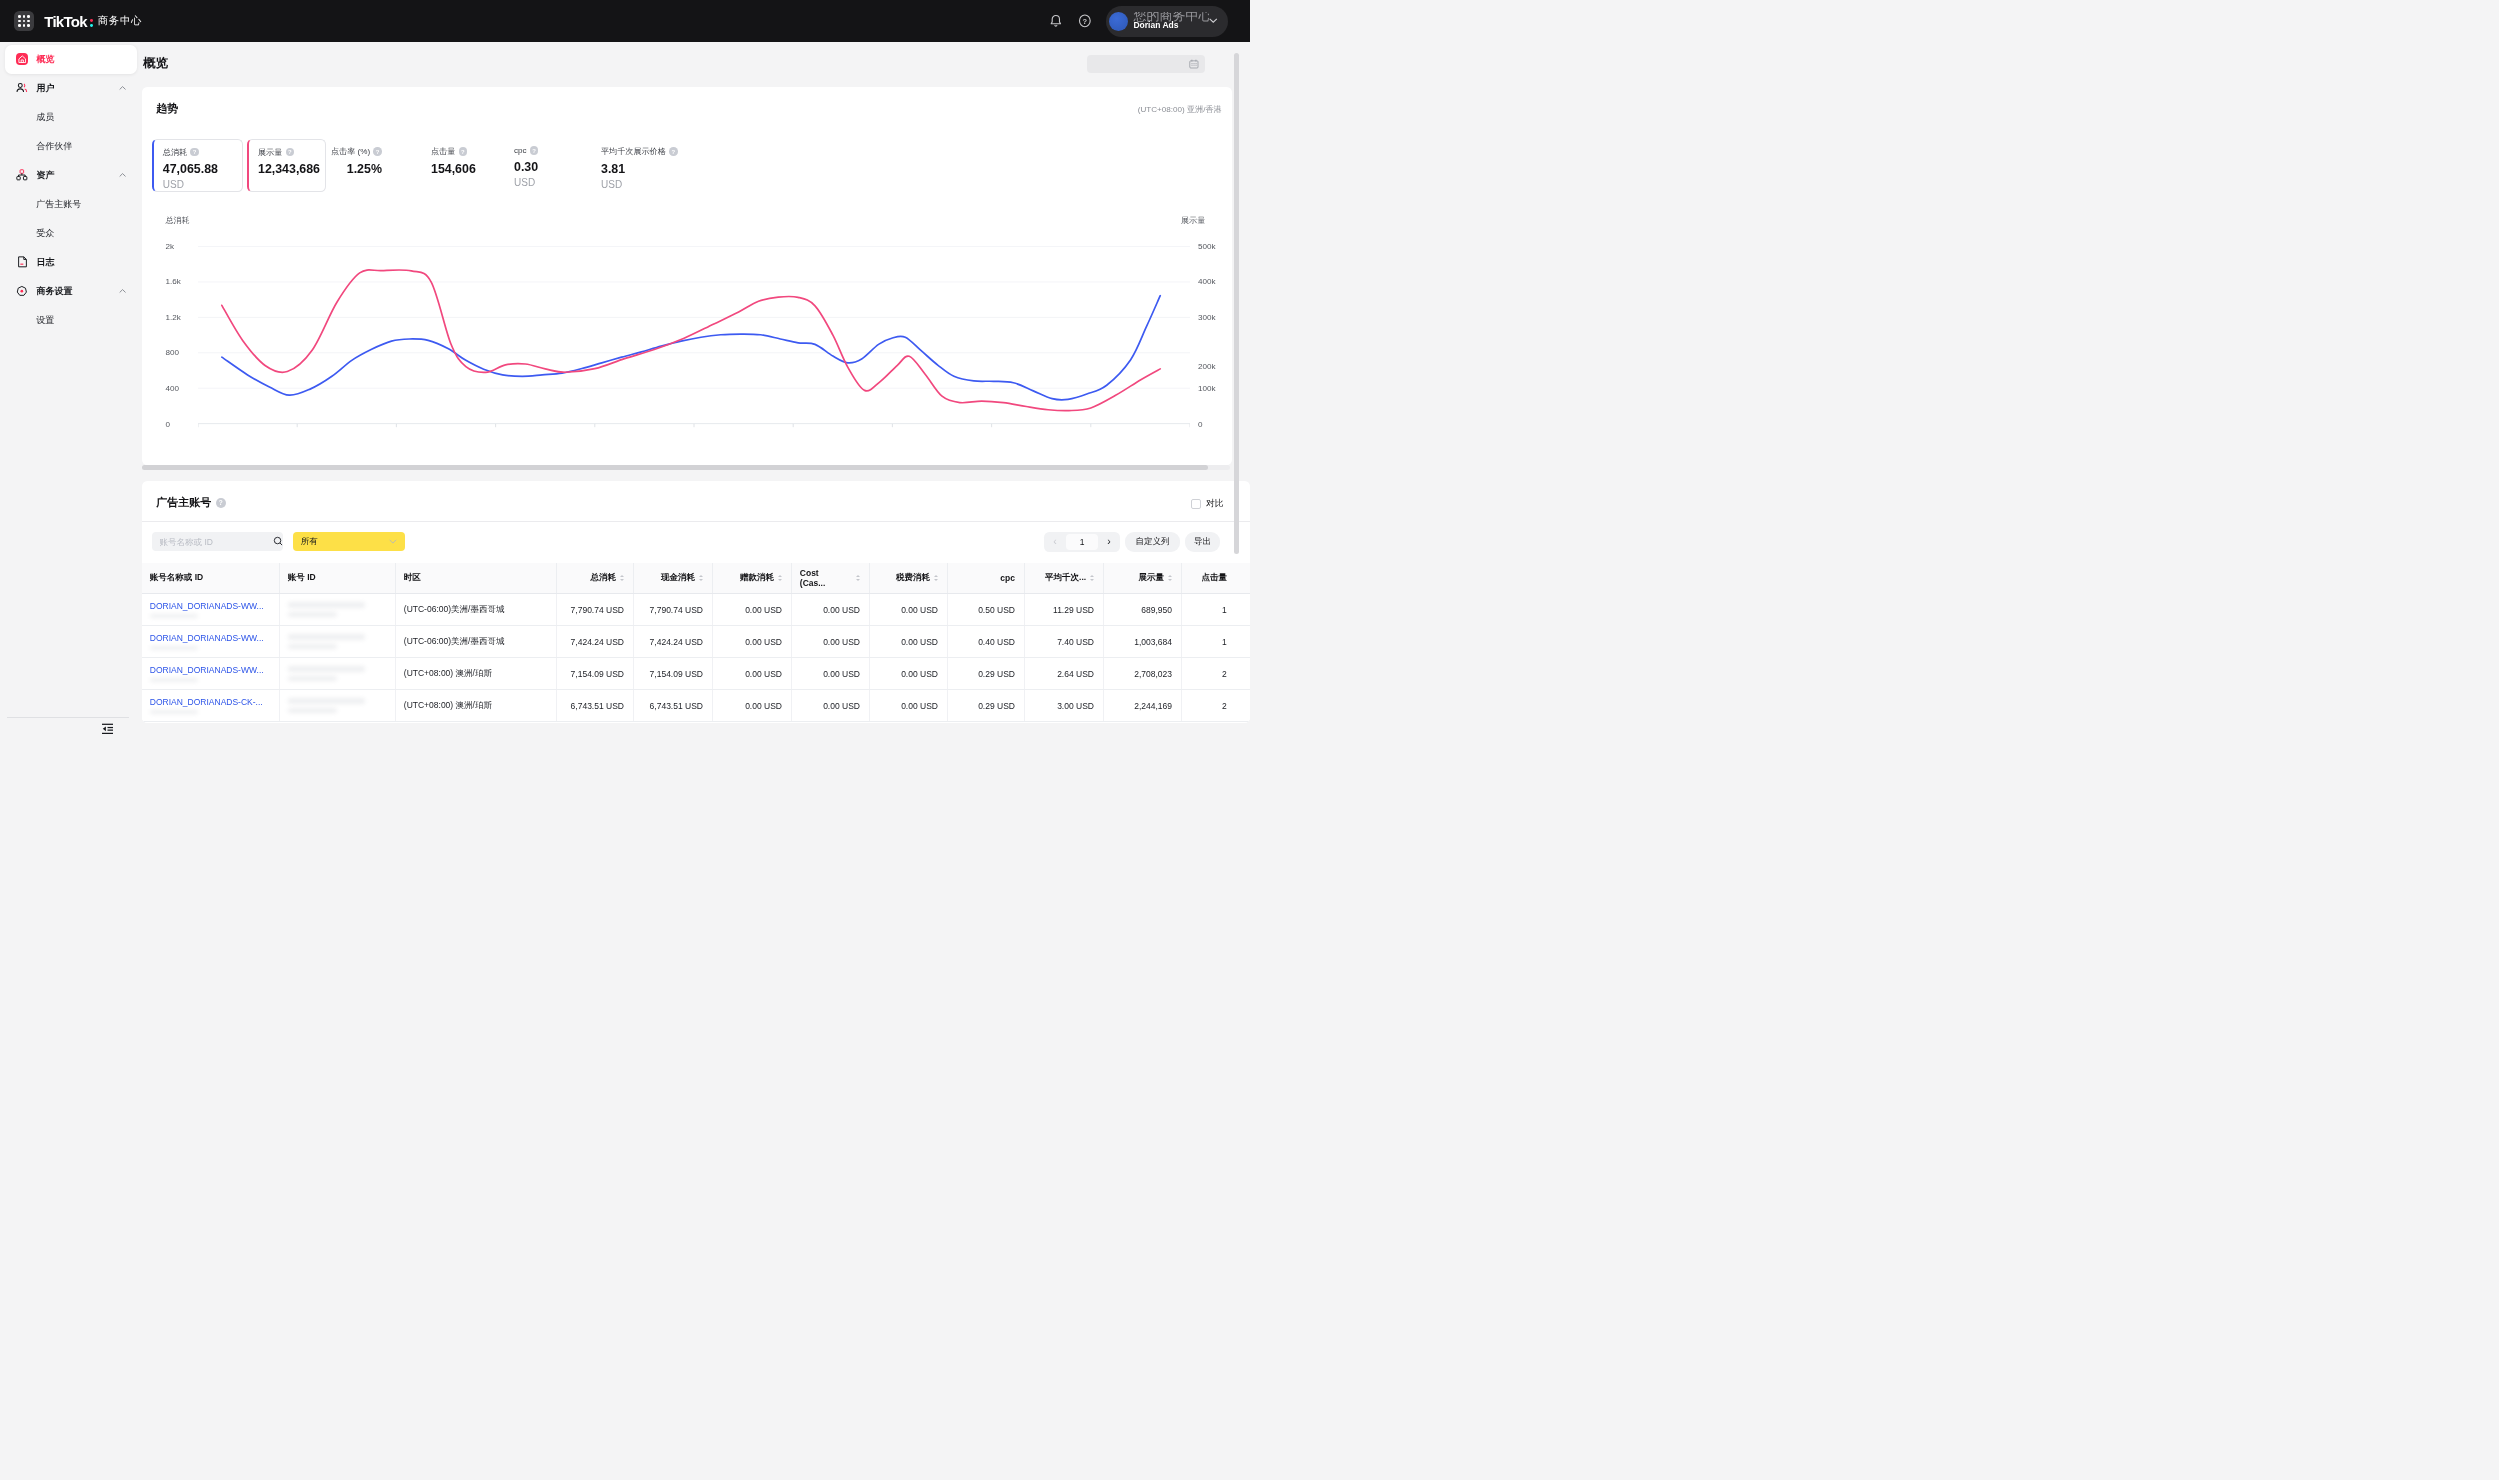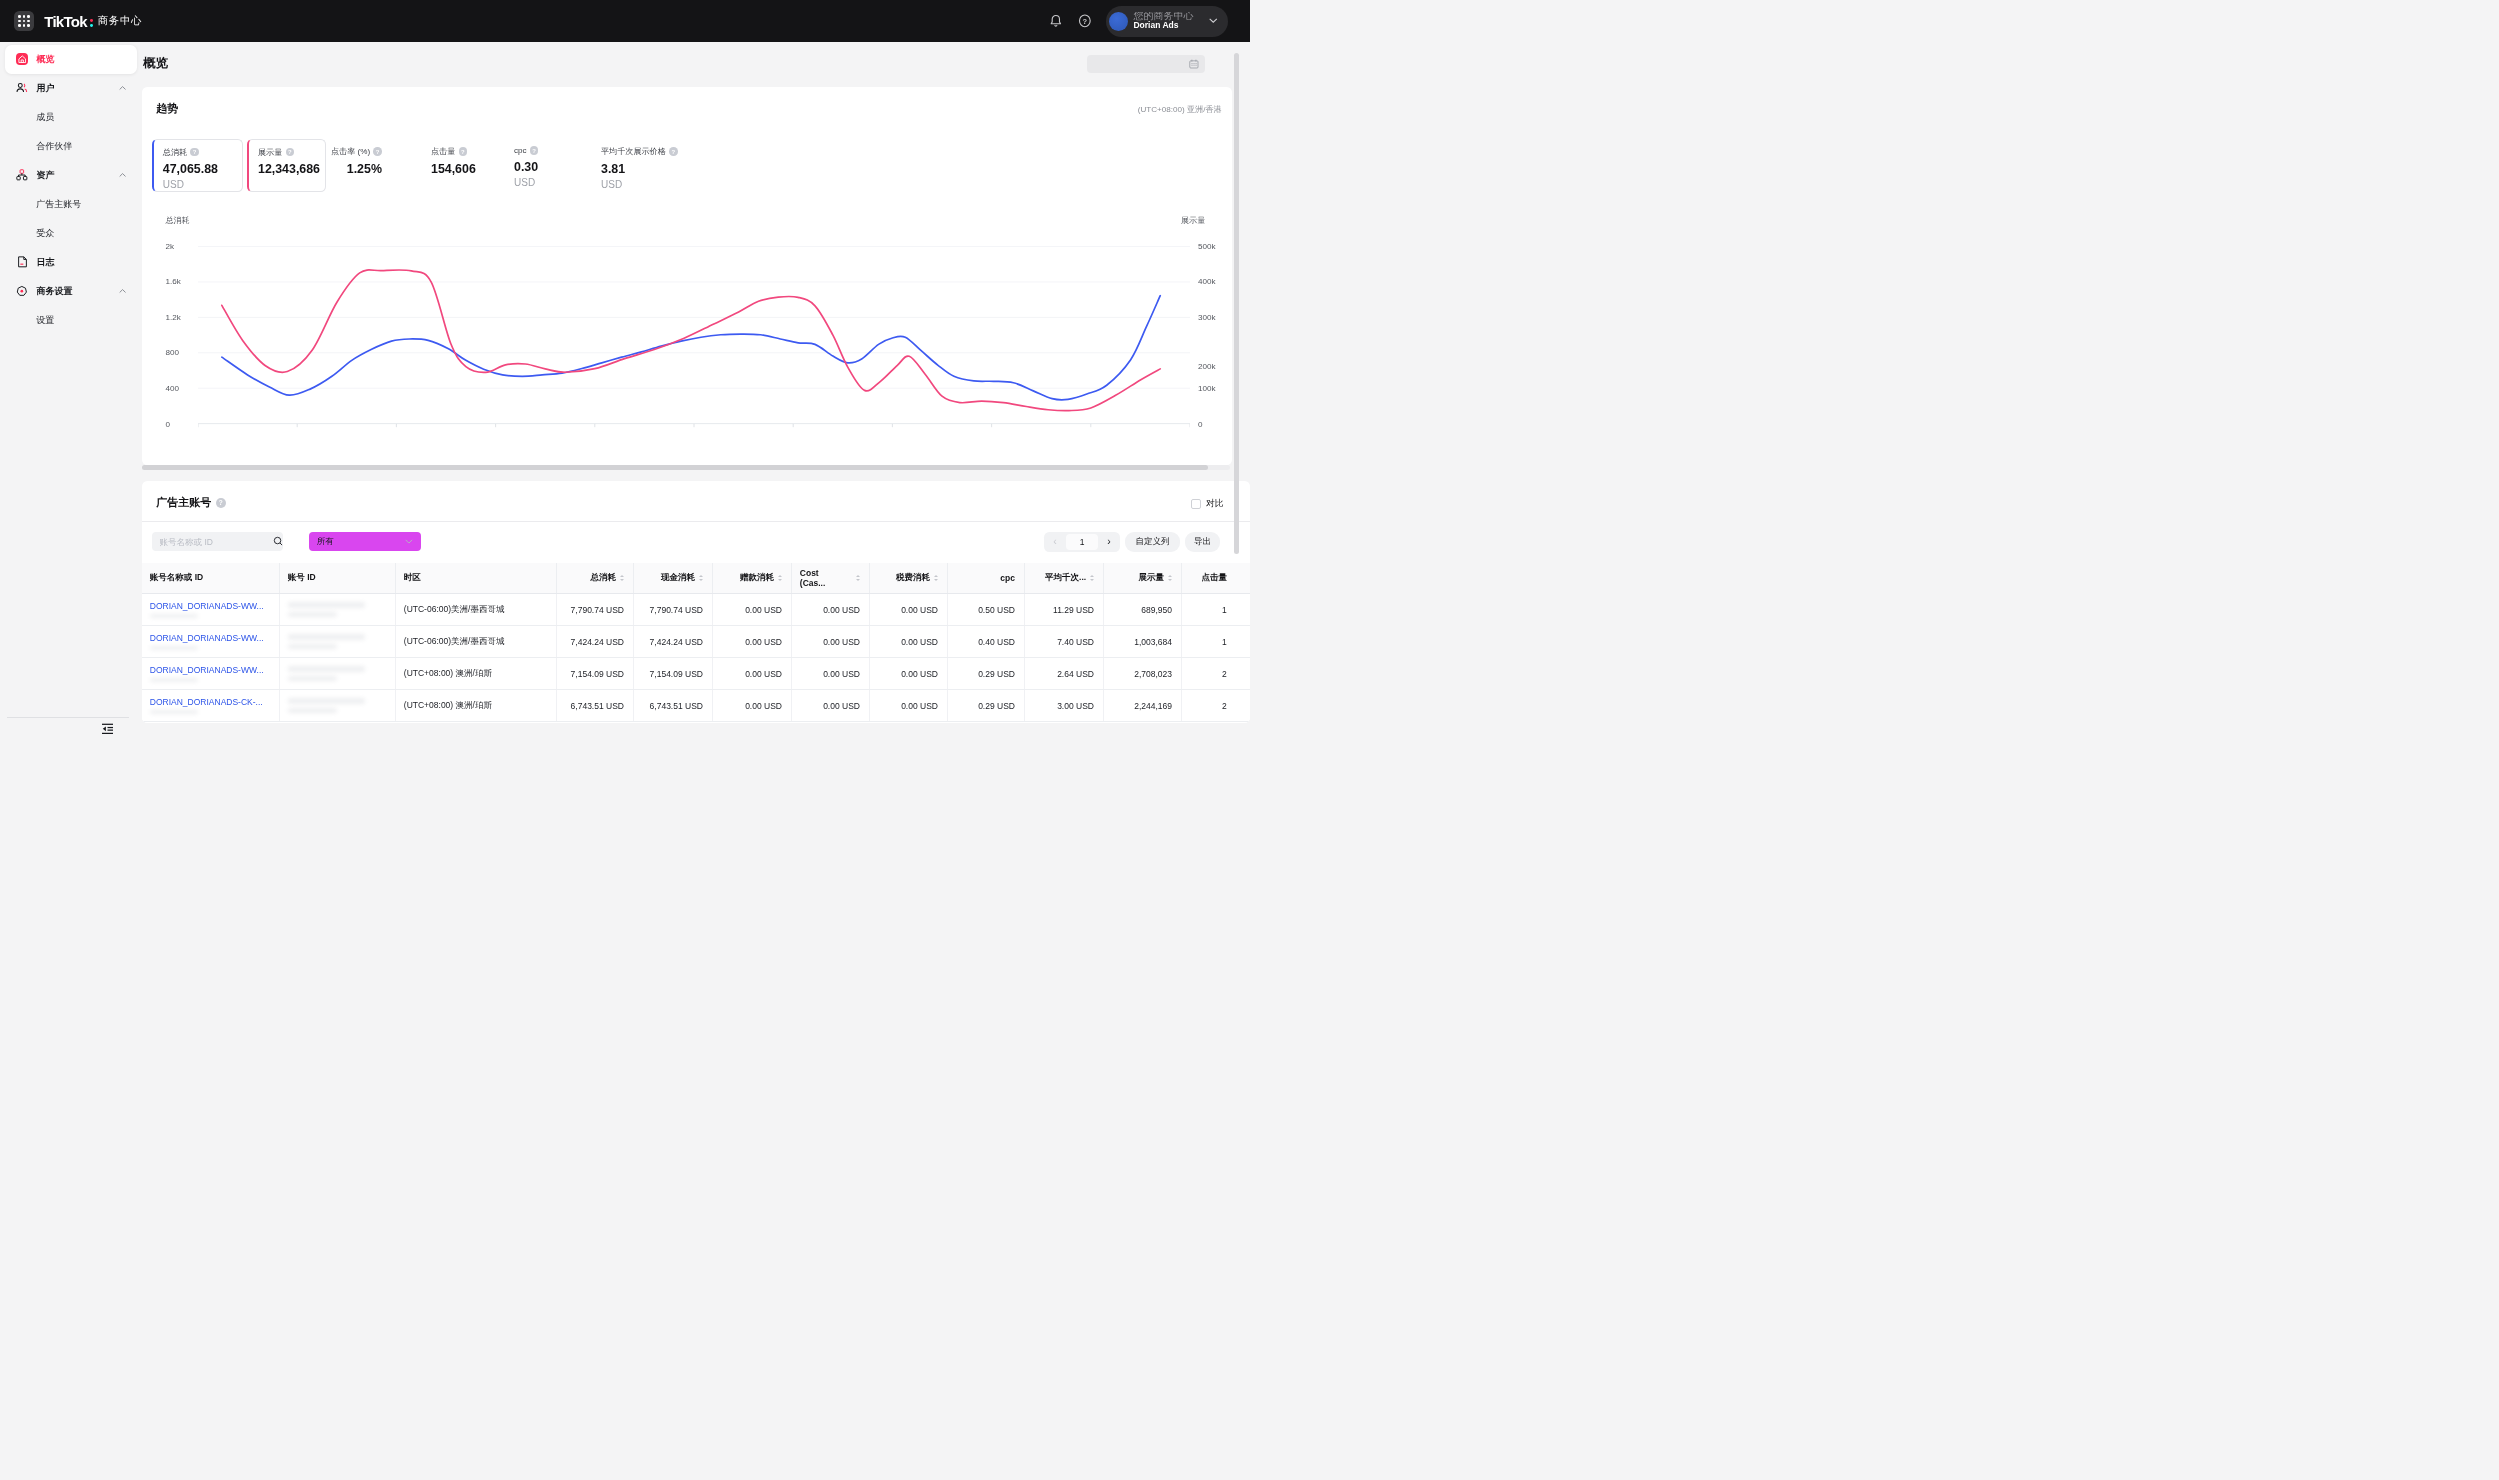--- a/index.html
+++ b/index.html
@@ -15,21 +15,21 @@
   .brand { display:flex; align-items:center; margin-left:10.4px; }
   .brand .tiktok { color:#fff; font-weight:900; font-size:15px; letter-spacing:-0.7px; }
   .brand .colon { display:flex; flex-direction:column; gap:2.6px; margin:3.9px 2.6px 0 3.3px; }
   .brand .colon i { width:2.9px; height:2.9px; border-radius:50%; }
   .brand .product { color:#fff; font-size:10.4px; font-weight:500; margin-left:2px; letter-spacing:0.7px; }
   .topbar-right { position:absolute; right:0; top:0; height:42px; display:flex; align-items:center; }
   .tb-icon { width:14.3px; height:14.3px; margin-right:14.3px; display:flex; align-items:center; justify-content:center; cursor:pointer; }
   .account-pill { display:flex; align-items:center; background:#2b2b2e; border-radius:15.6px; height:31px; margin-right:22px; padding:0 10.4px 0 2.6px; cursor:pointer; width:122px; }
   .avatar { width:19px; height:19px; border-radius:50%; background:radial-gradient(circle at 40% 35%,#3b6bd6,#2d57b5); flex:none; }
   .account-texts { margin-left:5.9px; flex:1; overflow:hidden; }
-  .account-label { color:#96969b; font-size:10px; line-height:8.5px; white-space:nowrap; }
+  .account-label { color:#96969b; font-size:13px; line-height:8.5px; white-space:nowrap; }
   .account-name { color:#fff; font-size:8.5px; font-weight:700; line-height:10.4px; white-space:nowrap; }
   
   .sidebar { position:absolute; left:0; top:42px; width:142px; bottom:0; background:#f4f4f5; z-index:10; }
   .nav { padding:2.6px 5.2px 0 5.2px; }
   .nav-item { height:29px; border-radius:6.5px; display:flex; align-items:center; padding-left:11px; position:relative; cursor:pointer; }
   .nav-item .nav-ic { width:11.7px; height:11.7px; margin-right:8.5px; flex:none; display:flex; align-items:center; justify-content:center; }
   .nav-item .lbl { font-size:9px; font-weight:700; color:#16181c; }
   .nav-item.sub { padding-left:31px; }
   .nav-item.sub .lbl { font-weight:400; color:#23252b; }
   .nav-item.selected { background:#fff; box-shadow:0 0.7px 3.3px rgba(0,0,0,.07); }
@@ -63,21 +63,21 @@
   
   .table-card { position:absolute; left:0; top:439px; width:1108px; height:242px; background:#fff; border-radius:5.2px; overflow:hidden; }
   .compare { position:absolute; left:1049px; top:17px; display:flex; align-items:center; gap:5.2px; cursor:pointer; }
   .checkbox { width:9.8px; height:9.8px; border:1px solid #cfd1d6; border-radius:2px; background:#fff; }
   .compare .lbl { font-size:8.8px; color:#141417; }
   .tc-divider { position:absolute; left:0; top:40px; width:100%; height:0.7px; background:#ebebee; }
   .search-box { position:absolute; left:9.8px; top:51px; width:131px; height:19px; background:#f1f2f4; border-radius:3.9px; display:flex; align-items:center; }
   .search-box input { border:0; outline:0; background:transparent; font-size:8.5px; flex:1; padding:0 2.6px 0 7.8px; color:#16181c; font-family:inherit; }
   .search-box input::placeholder { color:#b9bcc4; }
   .search-box svg { margin-right:6.5px; flex:none; }
-  .dropdown { position:absolute; left:151px; top:51px; width:112px; height:19px; background:#d946ef; border-radius:3.9px; display:flex; align-items:center; padding:0 7.8px; cursor:pointer;margin-left:16px; }
+  .dropdown { position:absolute; left:151px; top:51px; width:112px; height:19px; background:#fde047; border-radius:3.9px; display:flex; align-items:center; padding:0 7.8px; cursor:pointer; }
   .dropdown .val { font-size:8.5px; color:#16181c; flex:1; }
   .pager { position:absolute; left:902px; top:51px; width:76px; height:19.5px; background:#f1f2f4; border-radius:5.2px; display:flex; align-items:center; }
   .pager .pg-prev,.pager .pg-next { width:22px; text-align:center; font-size:10.4px; cursor:pointer; line-height:19.5px; }
   .pg-prev { color:#c9cbd0; }
   .pg-next { color:#16181c; }
   .pg-num { flex:1; height:15.6px; margin:2px 0; background:#fbfbfc; border-radius:3.9px; font-size:8.5px; display:flex; align-items:center; justify-content:center; }
   .btn { position:absolute; top:51px; height:19.5px; background:#f1f2f4; border:0; border-radius:9px; font-size:8.5px; color:#141417; font-family:inherit; cursor:pointer; }
   .btn.customize { left:983px; width:55px; }
   .btn.export { left:1043px; width:35px; }
   

